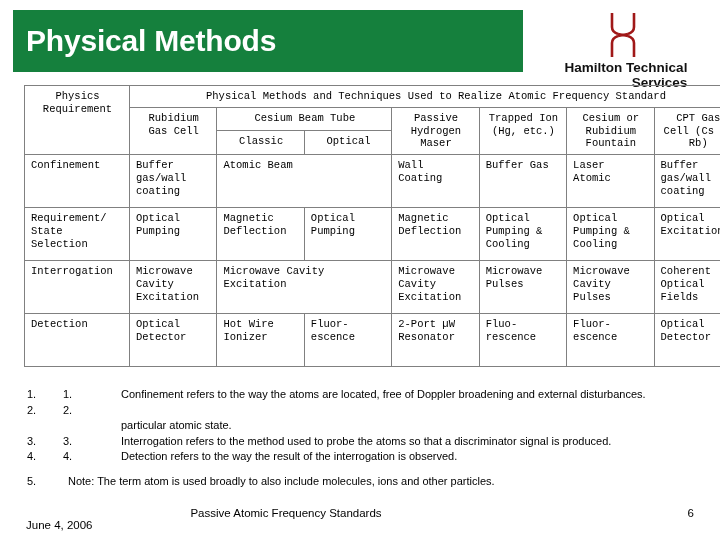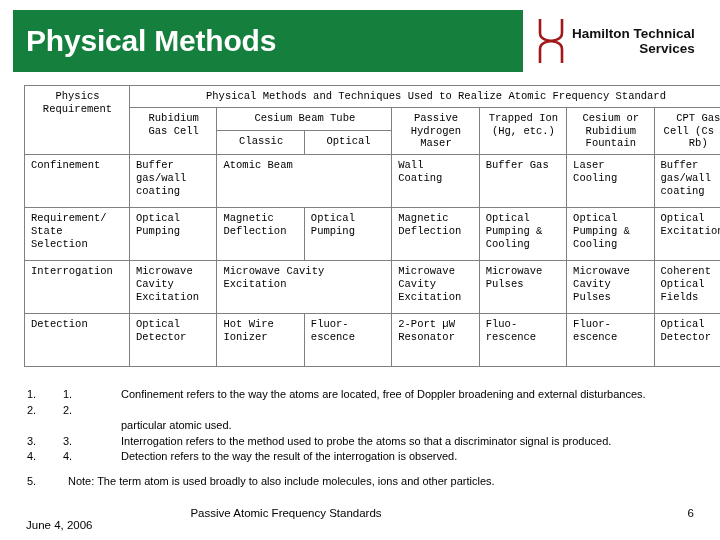--- a/index.html
+++ b/index.html
@@ -38,20 +38,21 @@
 
   
   #logo-block {
     position: absolute;
     left: 536px;
     top: 10px;
     width: 180px;
     height: 62px;
     display: flex;
     align-items: center;
+    flex-direction: column;
   }
   #logo-mark {
     width: 30px;
     height: 50px;
     flex: 0 0 auto;
     margin-right: 6px;
   }
   #logo-words {
     display: flex;
     flex-direction: column;
@@ -208,21 +209,21 @@
       <td class="c2 ctr">Classic</td>
       <td class="c3 ctr">Optical</td>
     </tr>
 
     <tr class="body-row">
       <td class="c0">Confinement</td>
       <td class="c1">Buffer gas/wall coating</td>
       <td colspan="2">Atomic Beam</td>
       <td class="c4">Wall Coating</td>
       <td class="c5">Buffer Gas</td>
-      <td class="c6">Laser Cooling</td>
+      <td class="c6">Laser Atomic</td>
       <td class="c7">Buffer gas/wall coating</td>
     </tr>
 
     <tr class="body-row">
       <td class="c0">Requirement/ State Selection</td>
       <td class="c1">Optical Pumping</td>
       <td class="c2">Magnetic Deflection</td>
       <td class="c3">Optical Pumping</td>
       <td class="c4">Magnetic Deflection</td>
       <td class="c5">Optical Pumping &amp; Cooling</td>
@@ -258,21 +259,21 @@
   <div class="note-row">
     <span class="note-outer-num">1.</span>
     <span class="note-inner-num">1.</span>
     <span class="note-body">Confinement refers to the way the atoms are located, free of Doppler broadening and external disturbances.</span>
   </div>
 
   <div class="note-row">
     <span class="note-outer-num">2.</span>
     <span class="note-inner-num">2.</span>
   </div>
-  <div class="note-cont">particular atomic used.</div>
+  <div class="note-cont">particular atomic state.</div>
 
   <div class="note-row">
     <span class="note-outer-num">3.</span>
     <span class="note-inner-num">3.</span>
     <span class="note-body">Interrogation refers to the method used to probe the atoms so that a discriminator signal is produced.</span>
   </div>
 
   <div class="note-row">
     <span class="note-outer-num">4.</span>
     <span class="note-inner-num">4.</span>

